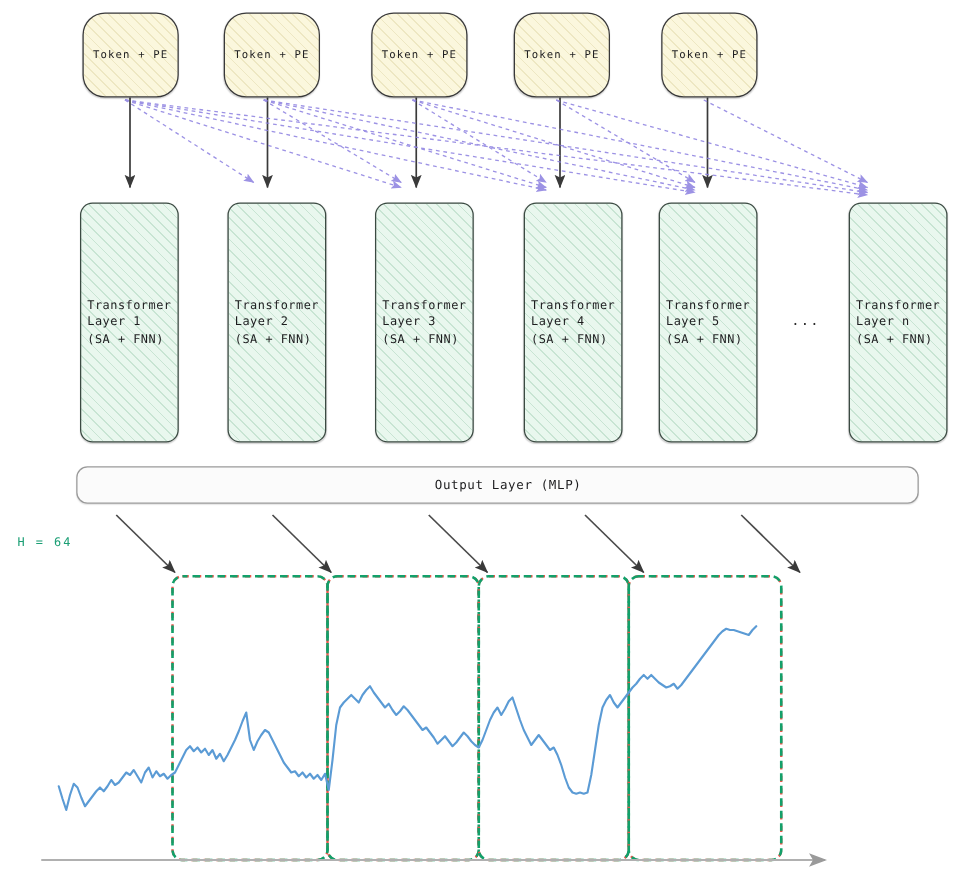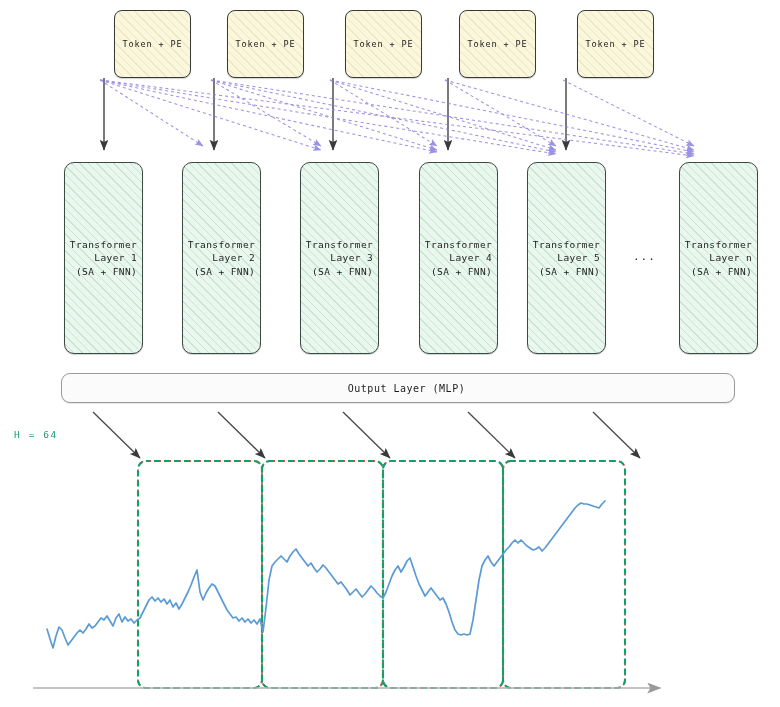--- a/index.html
+++ b/index.html
@@ -8,38 +8,37 @@
     background:#ffffff;
     font-family:"DejaVu Sans Mono", monospace;
     overflow:hidden;
     position:relative;
   }
   #stage{position:absolute;left:0;top:0;width:780px;height:707px;}
   svg.layer{position:absolute;left:0;top:0;width:780px;height:707px;overflow:visible;}
   .node{position:absolute;box-sizing:border-box;display:flex;align-items:center;justify-content:center;}
   .token-box{
     border:1.3px solid #39393a;
-    border-radius:8px;
+    border-radius:18px;
     background-color:#fbf7dd;
     background-image:repeating-linear-gradient(45deg, rgba(215,205,150,.38) 0 1px, rgba(0,0,0,0) 1px 6px);
     box-shadow:0 1px 1px rgba(0,0,0,0.18);
-    margin-left:48px;
   }
   .token-box .lbl{
     font-size:8.5px;color:#1d1d1f;letter-spacing:.9px;white-space:nowrap;
   }
   .layer-box{
     border:1.3px solid #3b4a42;
     border-radius:10px;
     background-color:#e9f7ee;
     background-image:repeating-linear-gradient(45deg, rgba(150,200,170,.40) 0 1px, rgba(0,0,0,0) 1px 6px);
     box-shadow:0 1px 1px rgba(0,0,0,0.18);
   }
   .layer-box .lbl{
-    font-size:9.5px;color:#1d1d1f;line-height:13.5px;text-align:right;letter-spacing:.4px;white-space:pre;
+    font-size:9.5px;color:#1d1d1f;line-height:13.5px;text-align:left;letter-spacing:.4px;white-space:pre;
   }
   .mlp-box{
     border:1.2px solid #9a9a9a;
     border-radius:9px;
     background:#fbfbfb;
     box-shadow:0 1px 1px rgba(0,0,0,0.10);
     padding-left:17px;
   }
   .mlp-box .lbl{font-size:10px;color:#1d1d1f;letter-spacing:.5px;}
   .ellipsis{

